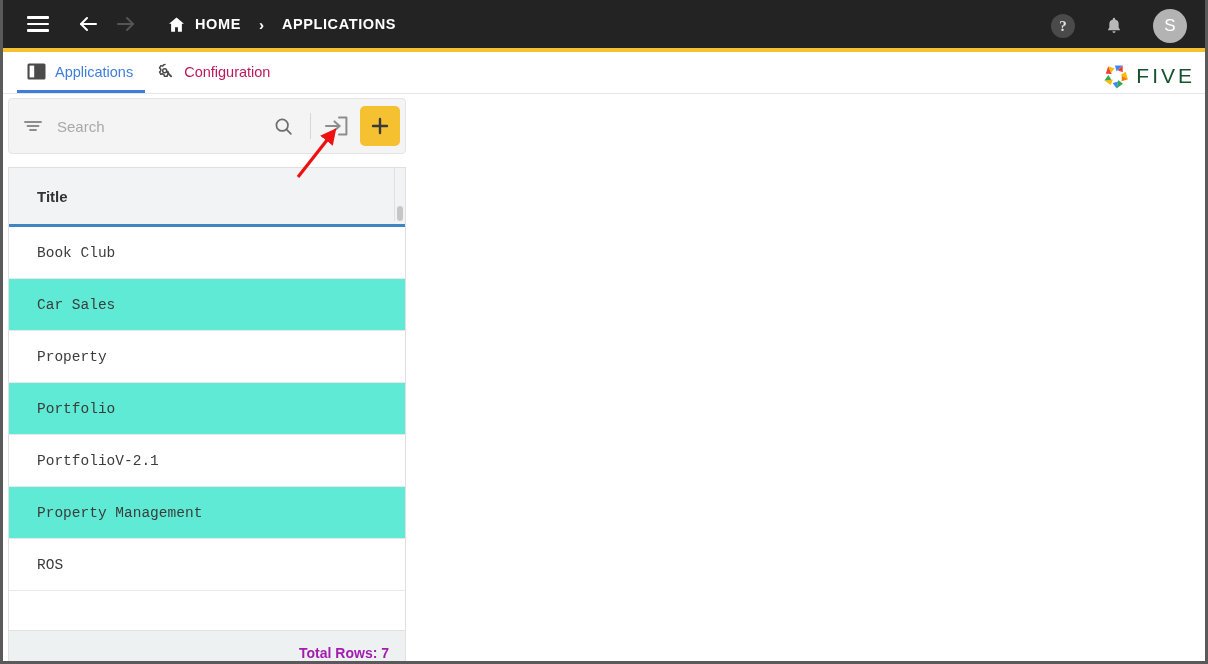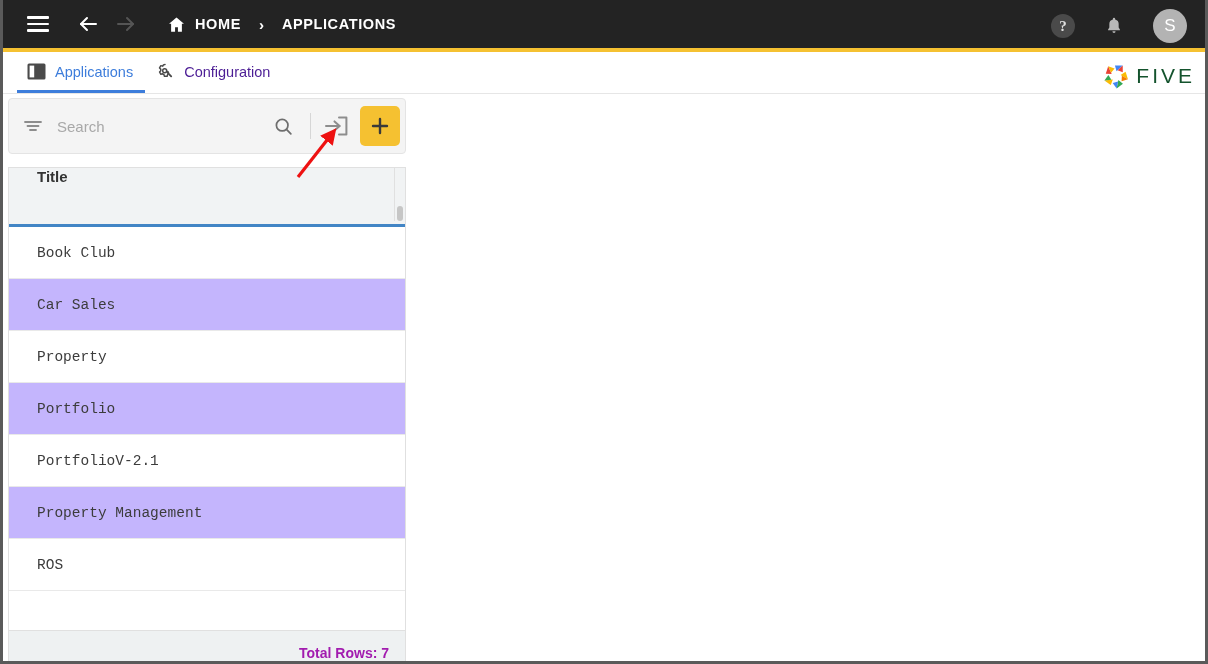--- a/index.html
+++ b/index.html
@@ -115,21 +115,21 @@
   }
   .tab {
     display: flex;
     align-items: center;
     gap: 9px;
     height: 40px;
     padding: 0 12px 0 10px;
     cursor: pointer;
     border-bottom: 3px solid transparent;
   }
-  .tab .tab-label { font-size: 14.5px; color: #4c1d95; }
+  .tab .tab-label { font-size: 14.5px; color: #be185d; }
   .tab.active { border-bottom-color: #3d7ddb; }
   .tab.active .tab-label { color: #3d7ddb; }
 
   .five-logo {
     position: absolute;
     right: 10px;
     bottom: 4px;
     display: flex;
     align-items: center;
     gap: 7px;
@@ -194,21 +194,21 @@
     position: relative;
     height: 508px;
     overflow: hidden;
   }
   .grid-head {
     height: 60px;
     background: #f1f3f4;
     border-top: 1px solid #e0e0e0;
     border-bottom: 3px solid #4285c5;
     display: flex;
-    align-items: flex-start;
+    align-items: center;
     padding-left: 28px;
     position: relative;
   }
   .grid-head .col-title {
     font-size: 15px;
     font-weight: bold;
     color: #333333;
   }
   .head-scroll {
     position: absolute;
@@ -231,21 +231,21 @@
     display: flex;
     align-items: center;
     padding-left: 28px;
     border-bottom: 1px solid #e9e9e9;
     font-size: 14.5px;
     color: #3c3c3c;
     cursor: pointer;
     font-family: Liberation Mono, monospace;
   }
   .grid-row.odd  { background: #ffffff; }
-  .grid-row.even { background: #c4b5fd; }
+  .grid-row.even { background: #5eead4; }
   .grid-row.blank { cursor: default; }
 
   .grid-foot {
     position: absolute;
     left: 0; right: 0; bottom: 0;
     height: 44px;
     background: #eef1f2;
     border-top: 1px solid #e0e0e0;
     display: flex;
     align-items: center;

